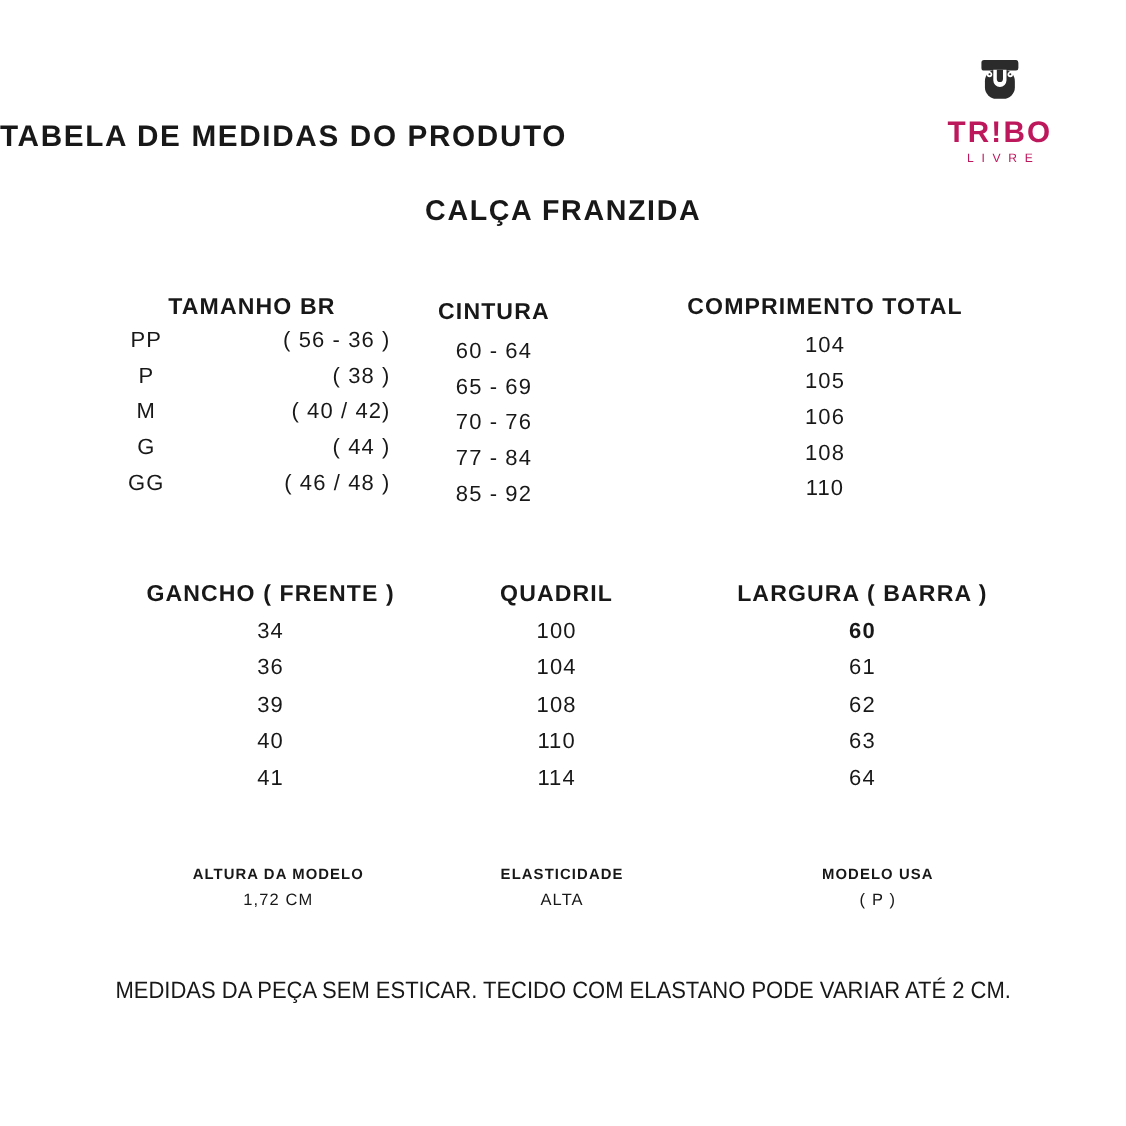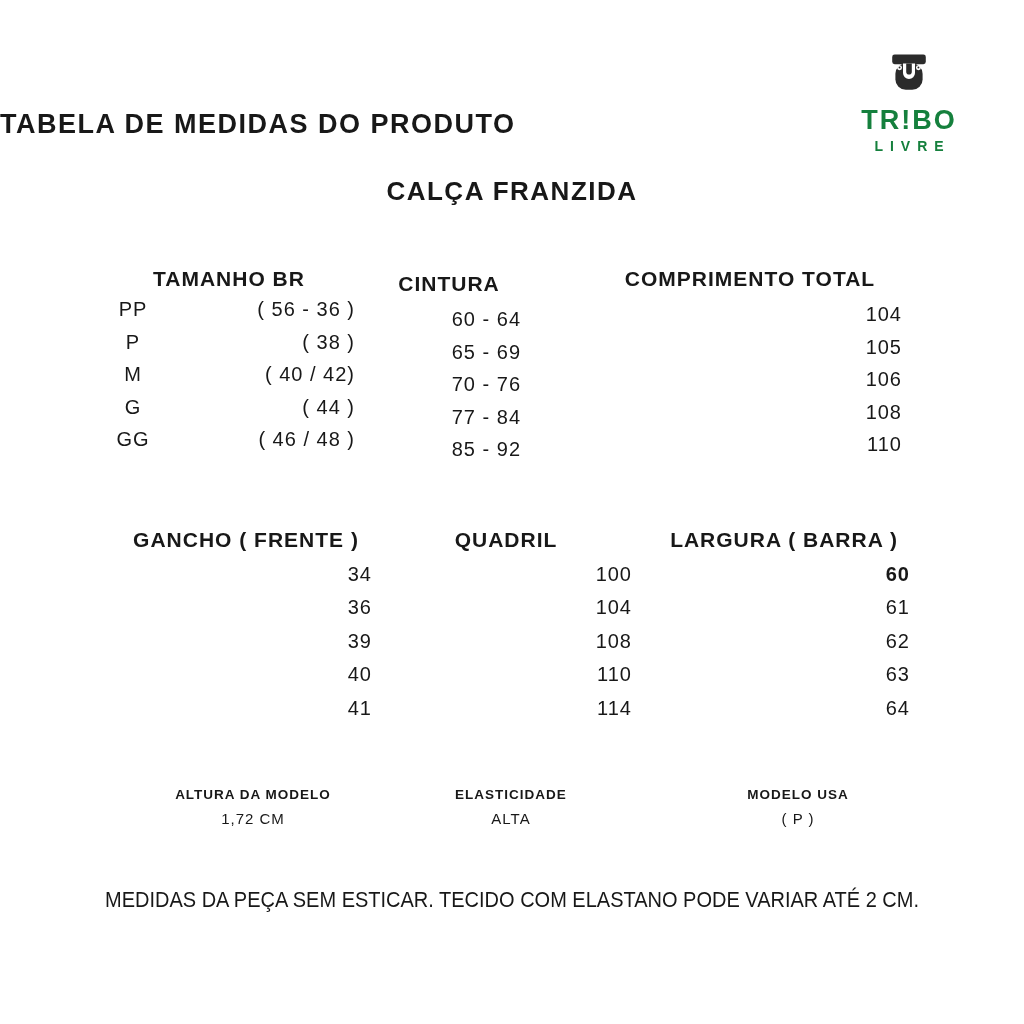--- a/index.html
+++ b/index.html
@@ -6,38 +6,38 @@
   html,body { background:#ffffff; }
   body {
     width:1024px; height:1024px;
     font-family:"Liberation Sans", sans-serif;
     color:#181818;
     -webkit-font-smoothing:antialiased;
   }
   .page { position:relative; width:1024px; height:1024px; background:#ffffff; overflow:hidden; }
 
   
-  .logo { position:absolute; top:54px; left:843px; width:132px; text-align:center; color:#15803d; }
+  .logo { position:absolute; top:54px; left:843px; width:132px; text-align:center; color:#be185d; }
   .logo-icon { display:block; height:48px; }
   .logo-brand { font-size:27px; font-weight:bold; letter-spacing:2px; margin-top:3px; }
-  .logo-sub { font-size:14px; font-weight:bold; letter-spacing:7px; padding-left:7px; margin-top:2px; }
+  .logo-sub { font-size:11px; font-weight:normal; letter-spacing:7px; padding-left:7px; margin-top:2px; }
 
   
   .title {
     position:absolute; top:109px; left:0; width:900px; text-align:left;
     font-size:27px; font-weight:bold; letter-spacing:1.5px;
   }
   .subtitle {
     position:absolute; top:176px; left:0; width:1024px; text-align:center;
     font-size:26px; font-weight:bold; letter-spacing:1.5px;
   }
 
   
   .hdr { font-weight:bold; font-size:21px; letter-spacing:1px; white-space:nowrap; }
-  .cell { font-size:20px; letter-spacing:1px; white-space:nowrap;text-align:right; }
+  .cell { font-size:20px; letter-spacing:1px; white-space:nowrap; }
 
   
   .size-col { position:absolute; top:266px; left:103px; width:252px; }
   .size-col .hdr { text-align:center; height:32px; line-height:26px; }
   .size-row { display:flex; justify-content:space-between; align-items:flex-start; height:32.5px; }
   .size-label { width:60px; text-align:center; font-size:20px; letter-spacing:1px; }
   .size-range { text-align:right; font-size:20px; letter-spacing:1px; }
 
   .waist-col { position:absolute; top:271px; left:377px; width:144px; text-align:center; }
   .waist-col .hdr { height:32px; line-height:26px; }

